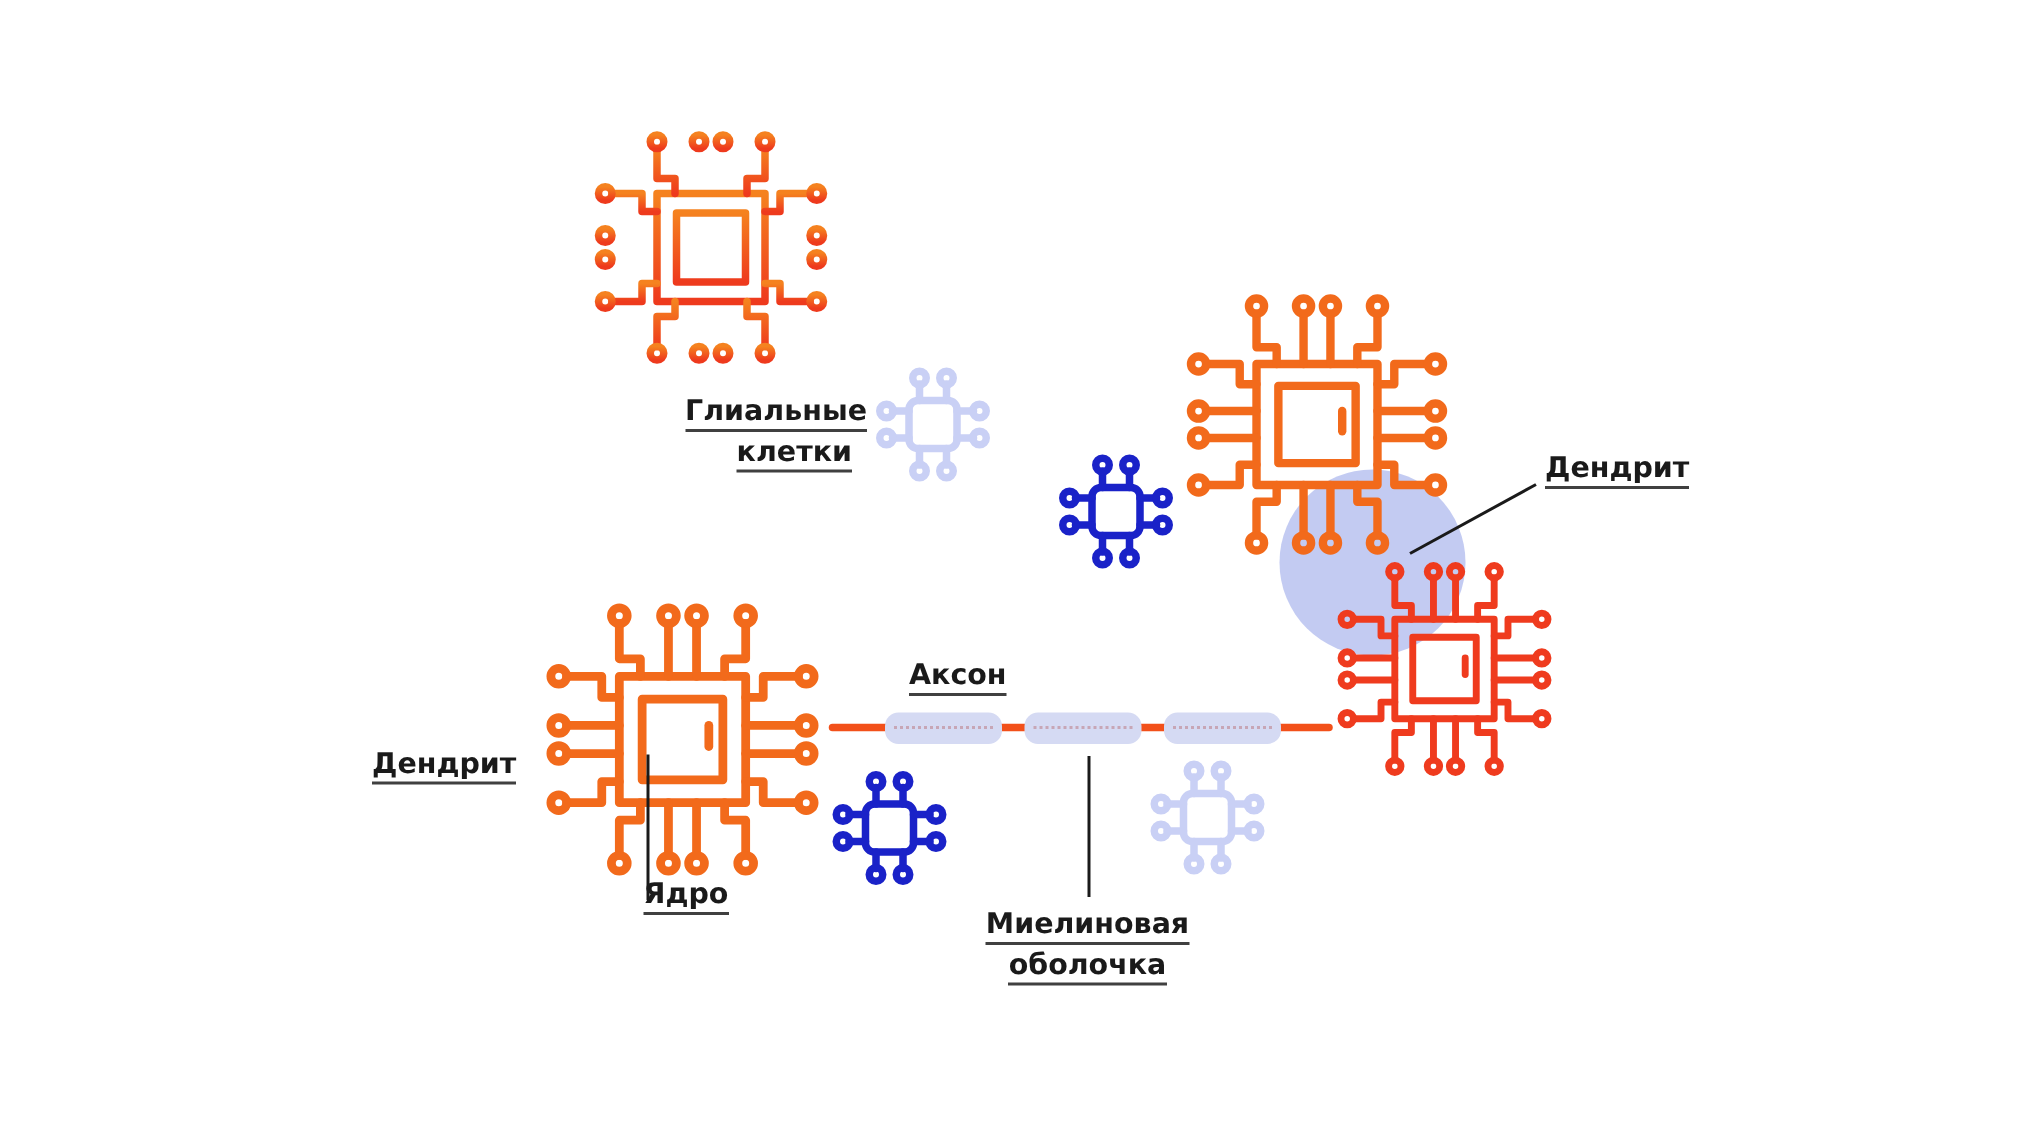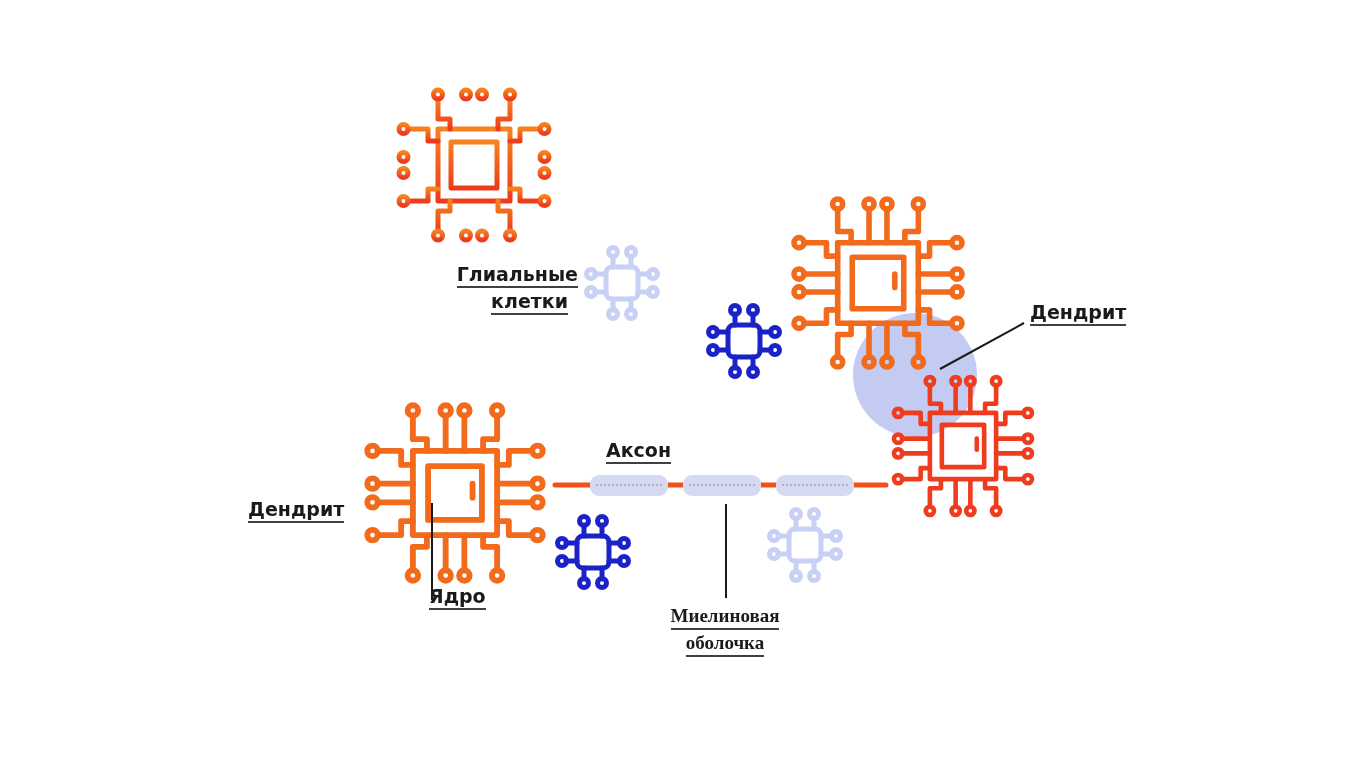--- a/index.html
+++ b/index.html
@@ -278,16 +278,16 @@
 </div>
 <div class="label" style="left:248px;top:496px;">
   <span>Дендрит</span>
 </div>
 <div class="label" style="left:429px;top:583px;">
   <span>Ядро</span>
 </div>
 <div class="label" style="left:606px;top:437px;">
   <span>Аксон</span>
 </div>
-<div class="label center" style="left:630px;top:603px;width:190px;font-family:Liberation Serif, serif;">
+<div class="label center" style="left:630px;top:603px;width:190px;">
   <span>Миелиновая</span><br>
   <span>оболочка</span>
 </div>
 
 </body></html>

